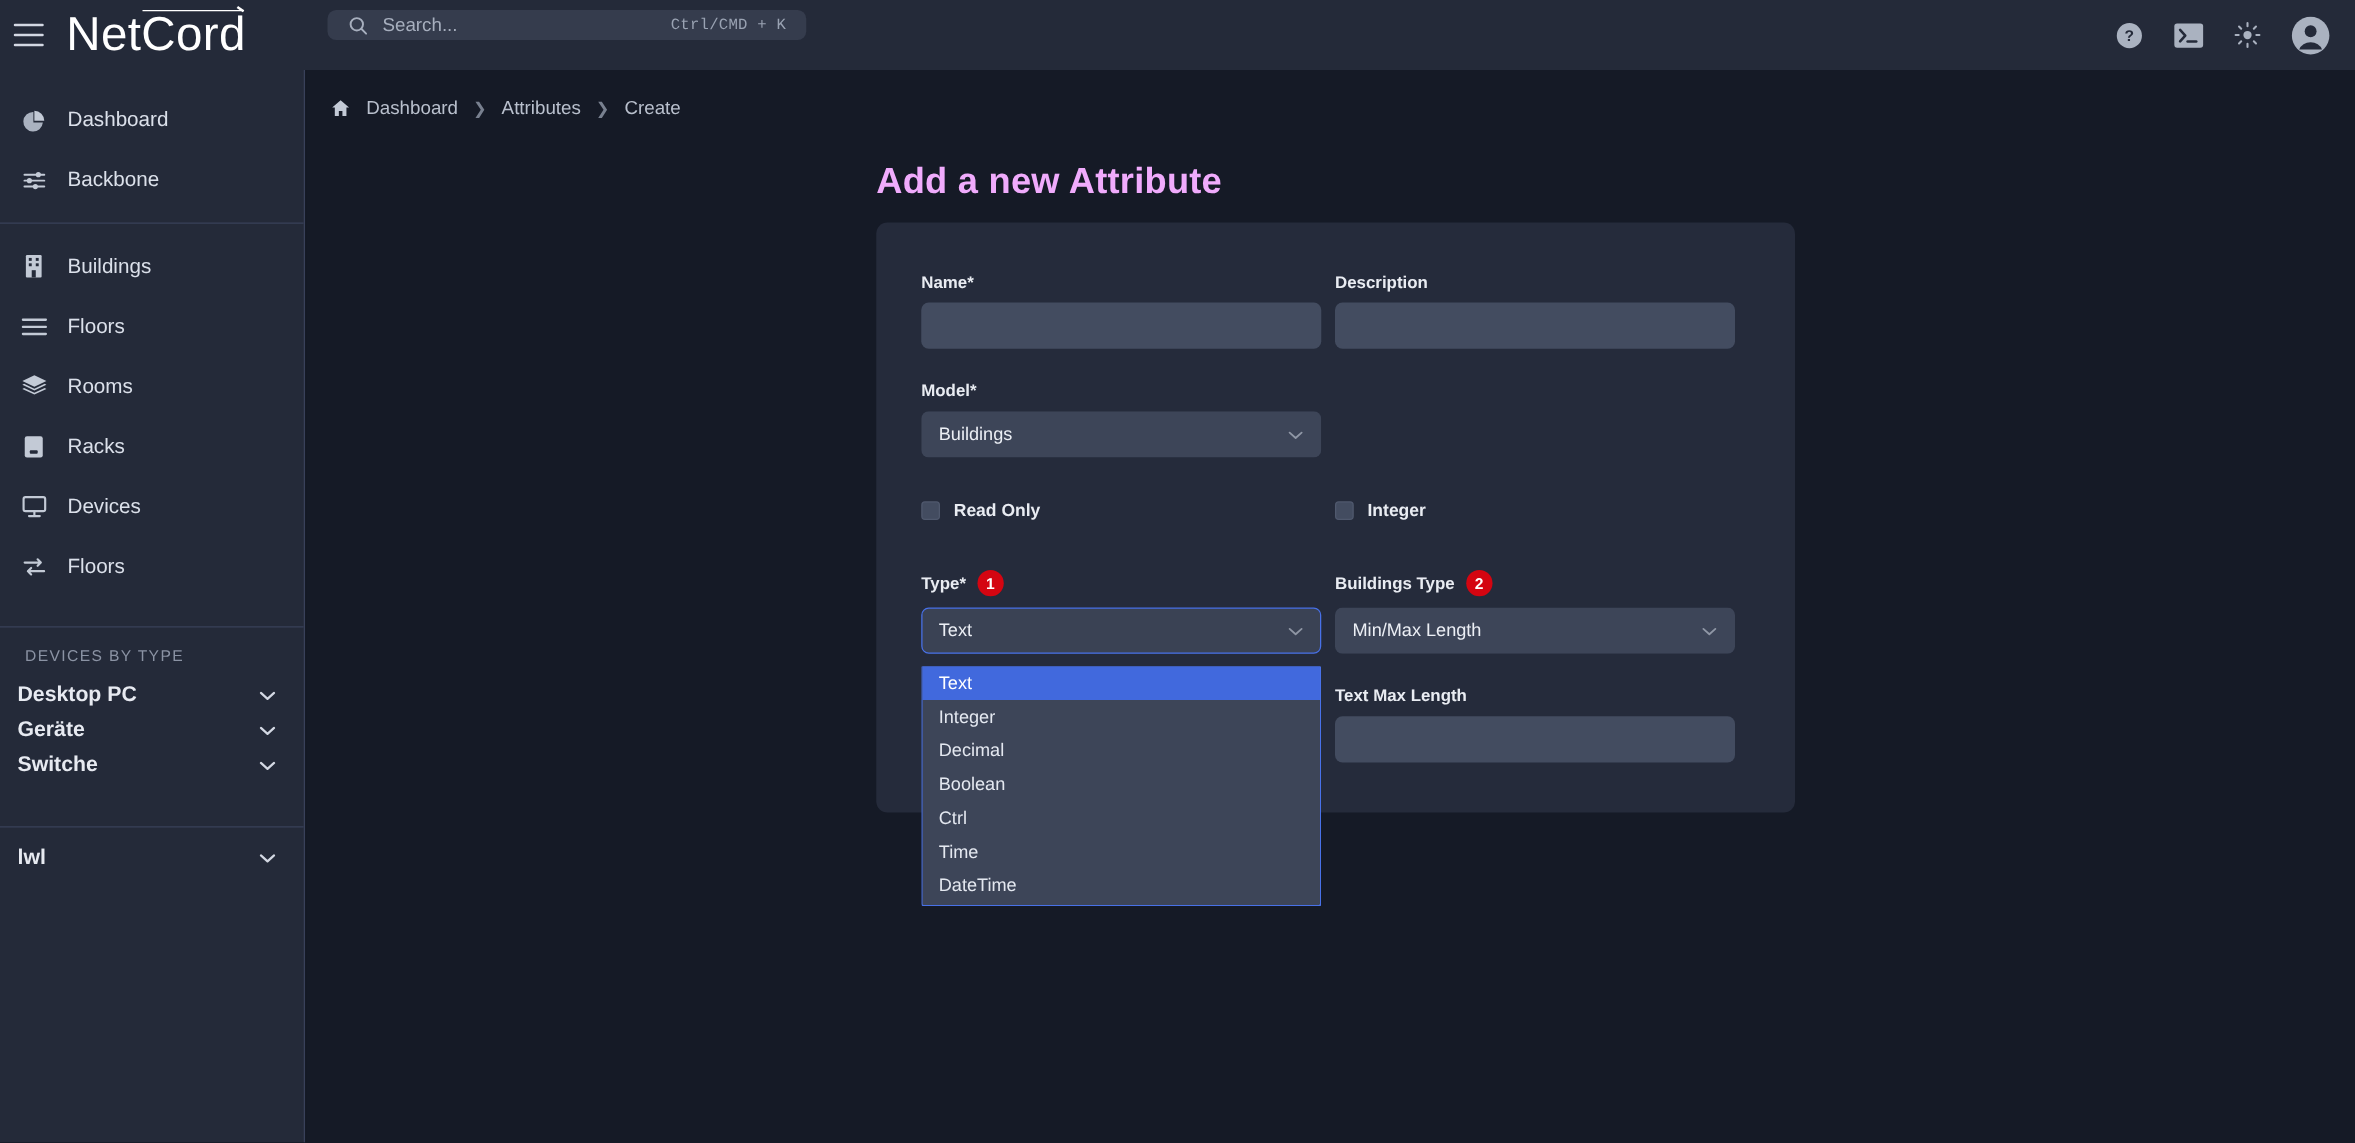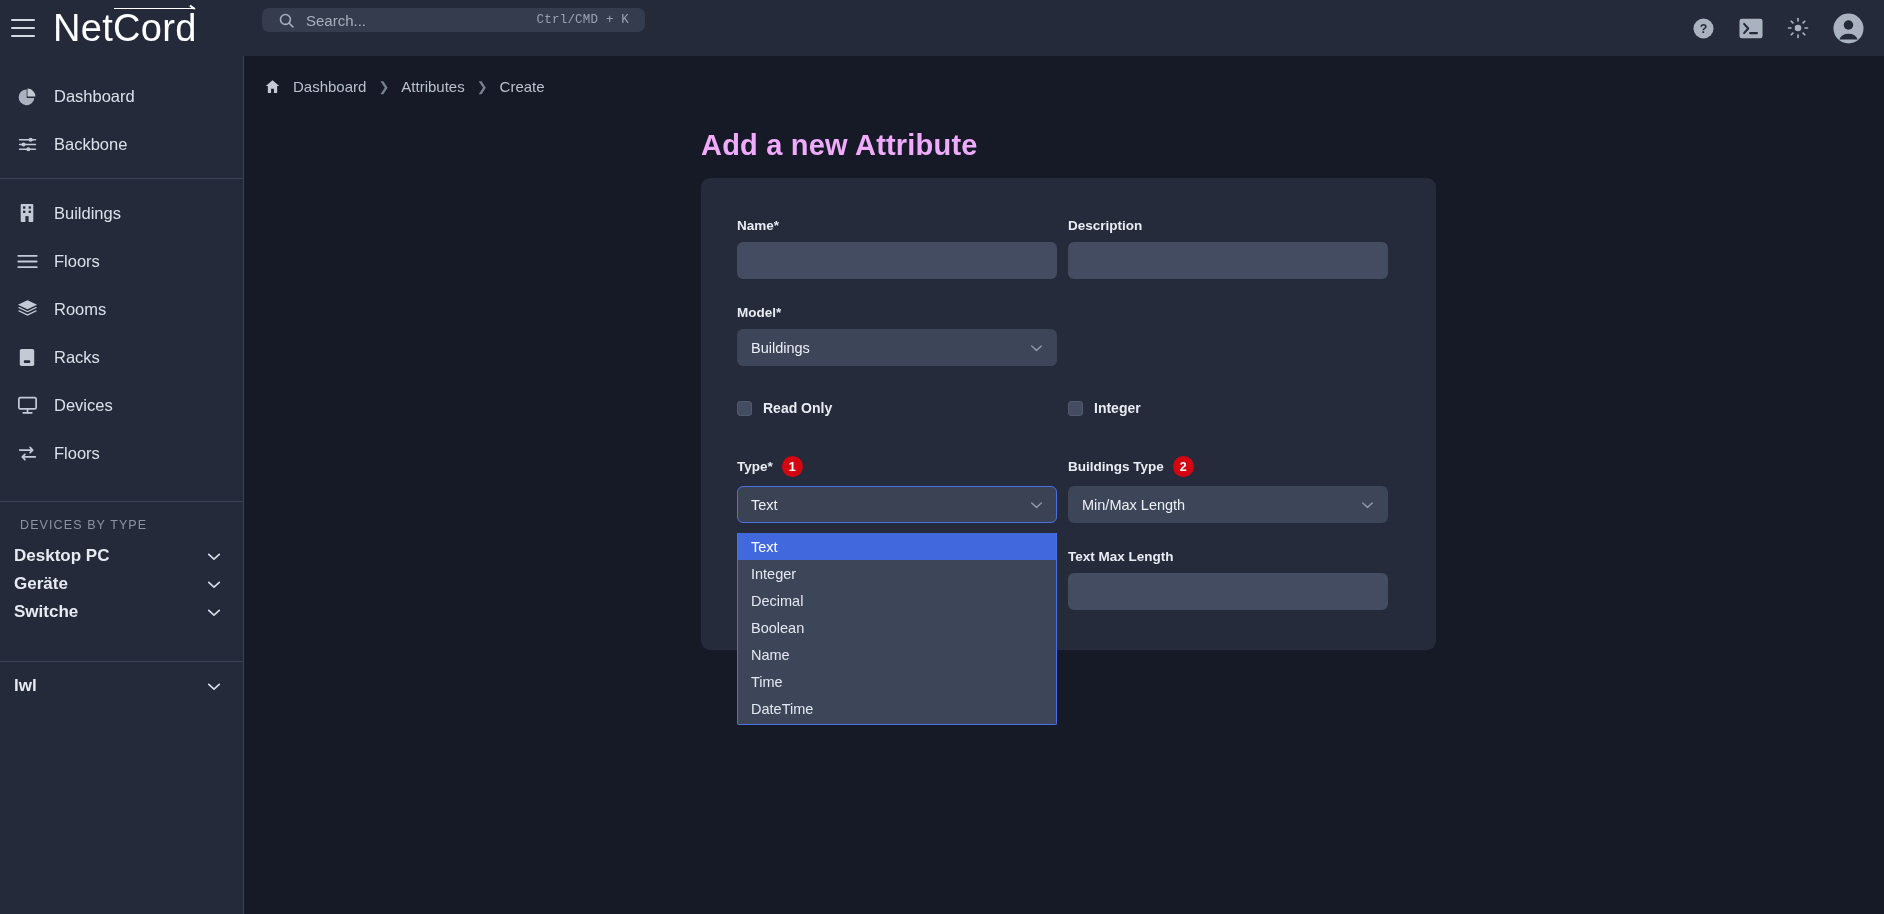--- a/index.html
+++ b/index.html
@@ -452,19 +452,19 @@
         <div class="flabel">Text Max Length</div>
         <input class="finput" type="text" value="" style="">
       </div>
     </div>
 
     <div class="dropdown">
       <div class="dd-opt sel">Text</div>
       <div class="dd-opt">Integer</div>
       <div class="dd-opt">Decimal</div>
       <div class="dd-opt">Boolean</div>
-      <div class="dd-opt">Name</div>
+      <div class="dd-opt">Ctrl</div>
       <div class="dd-opt">Time</div>
       <div class="dd-opt">DateTime</div>
     </div>
 
   </div>
 </div>
 
 </body></html>

